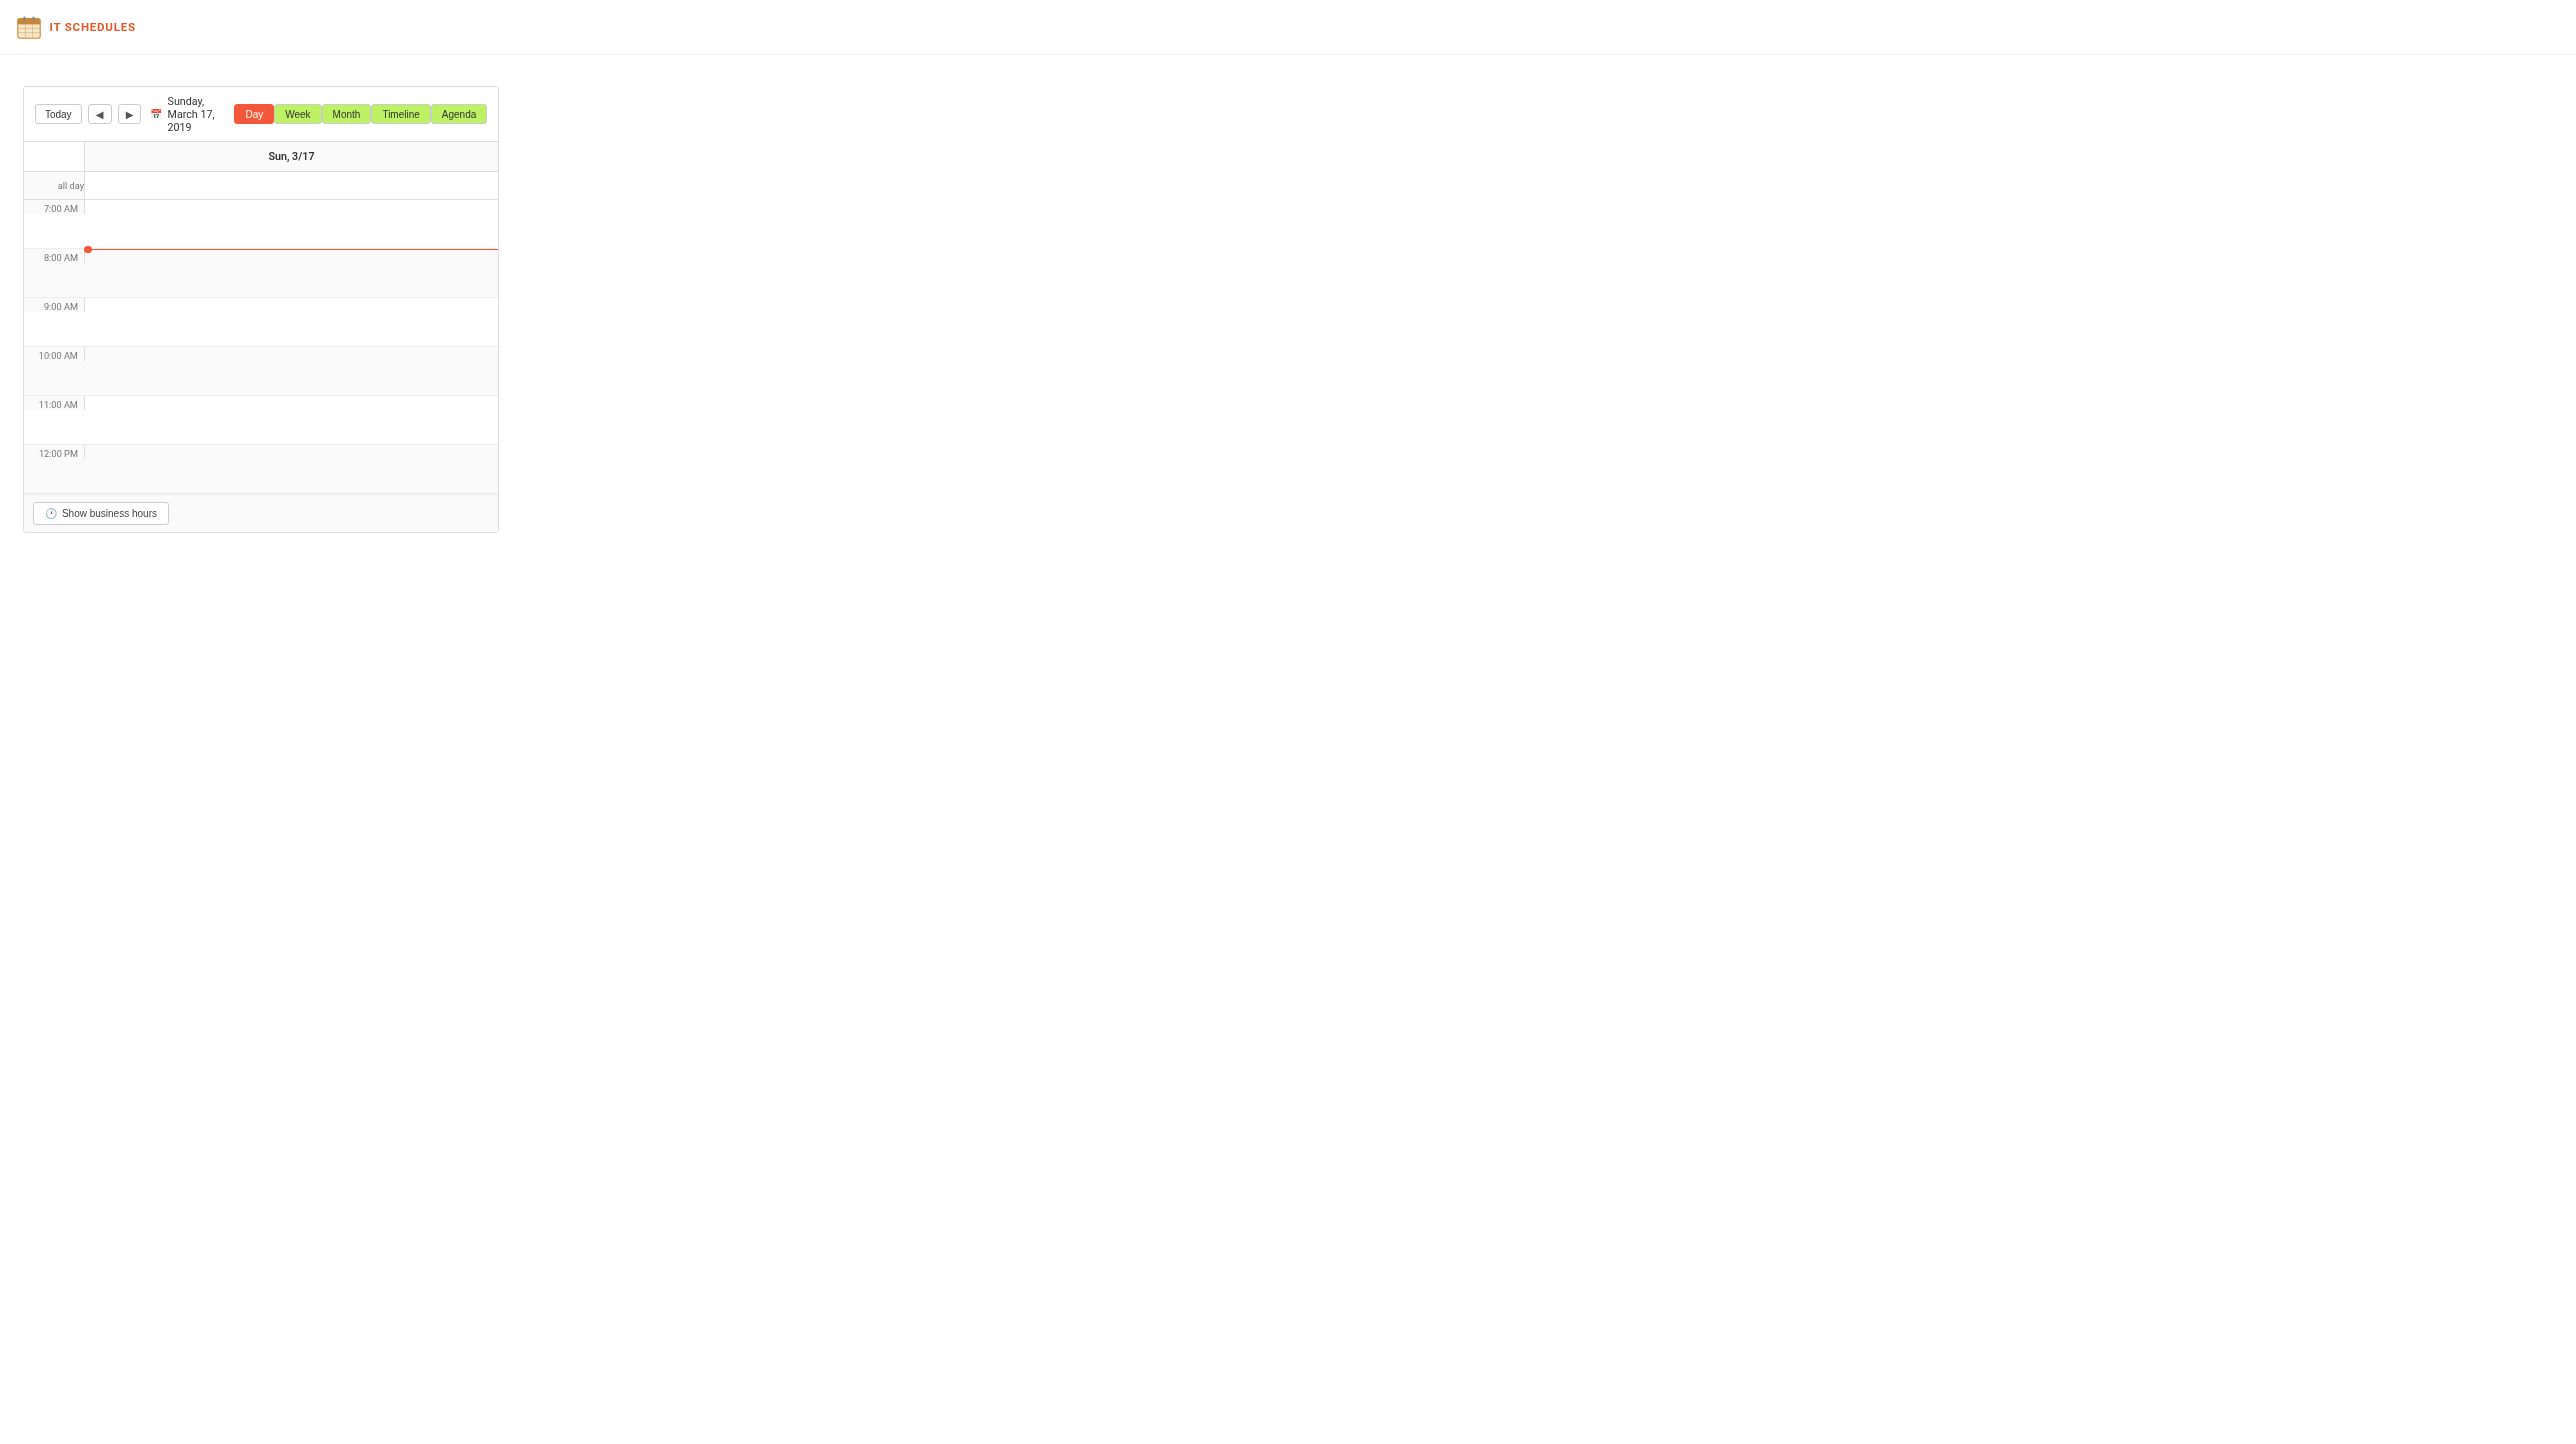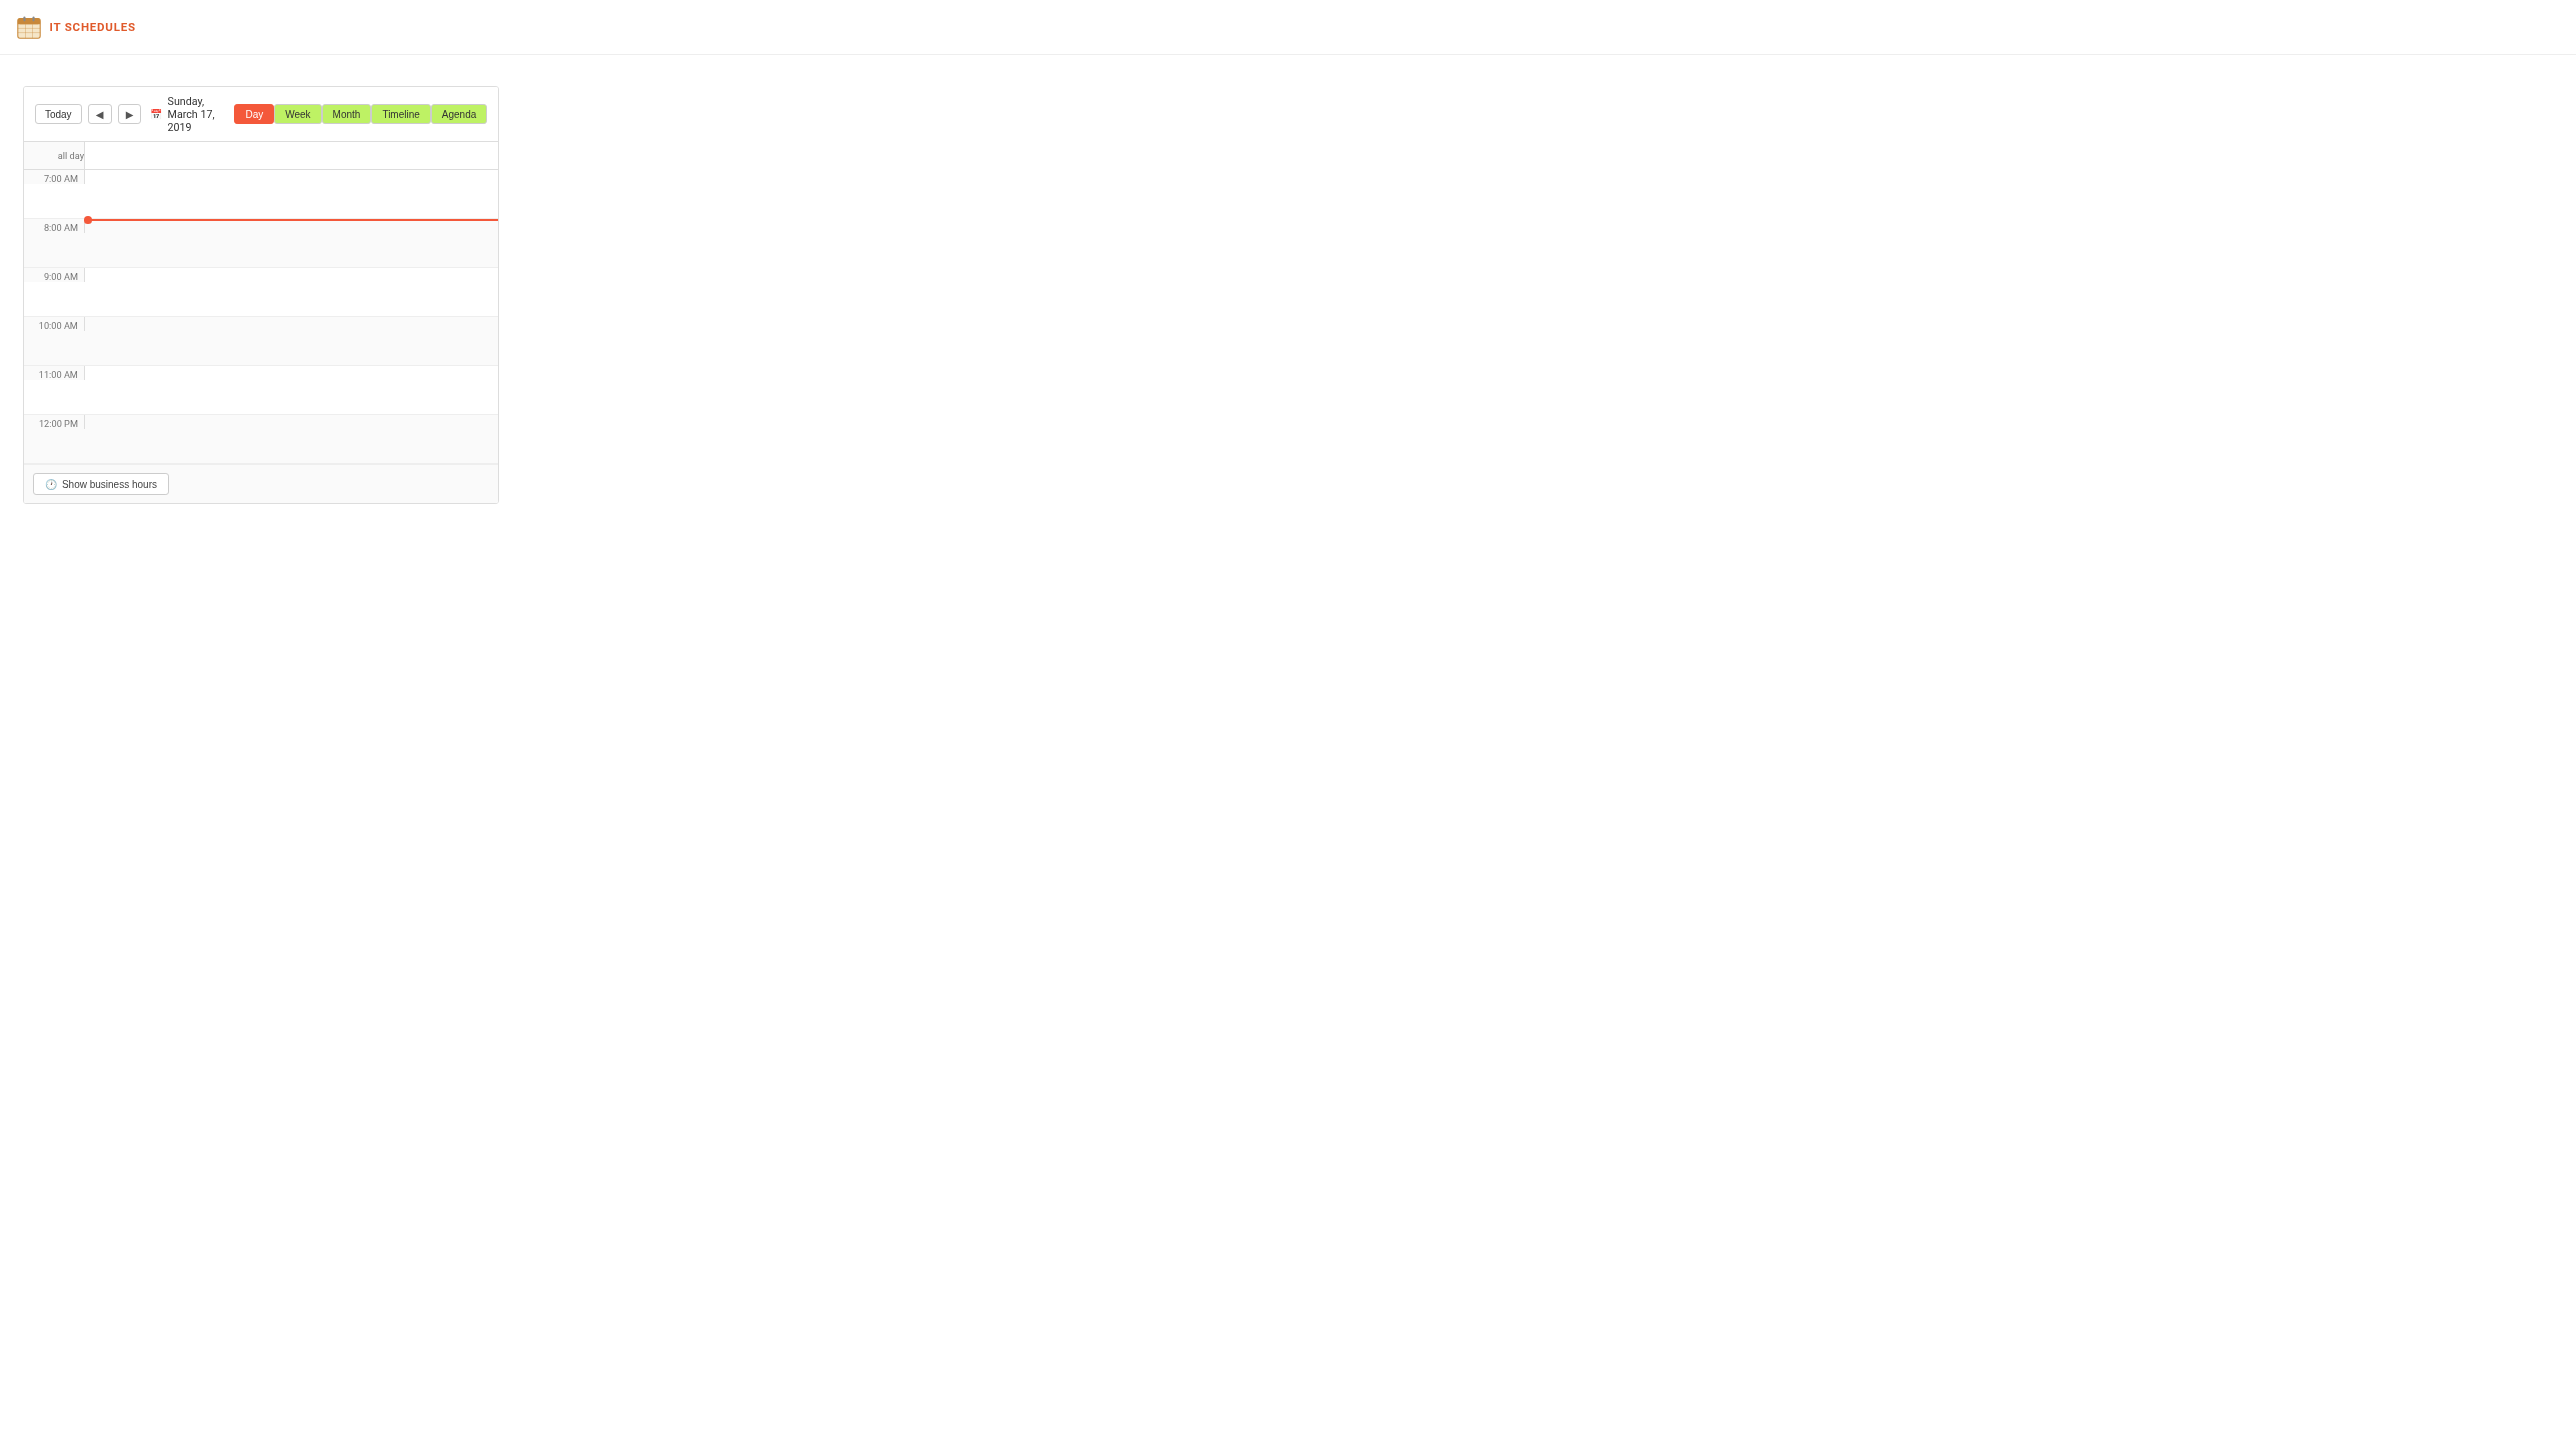--- a/index.html
+++ b/index.html
@@ -306,20 +306,24 @@
         <button class="view-btn active">Day</button>
         <button class="view-btn">Week</button>
         <button class="view-btn">Month</button>
         <button class="view-btn">Timeline</button>
         <button class="view-btn">Agenda</button>
       </div>
     </div>
 
     <div class="calendar-grid">
 
+      <div class="col-header-row">
+        <div class="time-gutter"></div>
+        <div class="col-header">Sun, 3/17</div>
+      </div>
 
       <div class="allday-row">
         <div class="allday-label">all day</div>
         <div class="allday-cell"></div>
       </div>
 
       <div class="time-slots">
 
         <div class="time-slot-row">
           <div class="time-label">7:00 AM</div>

